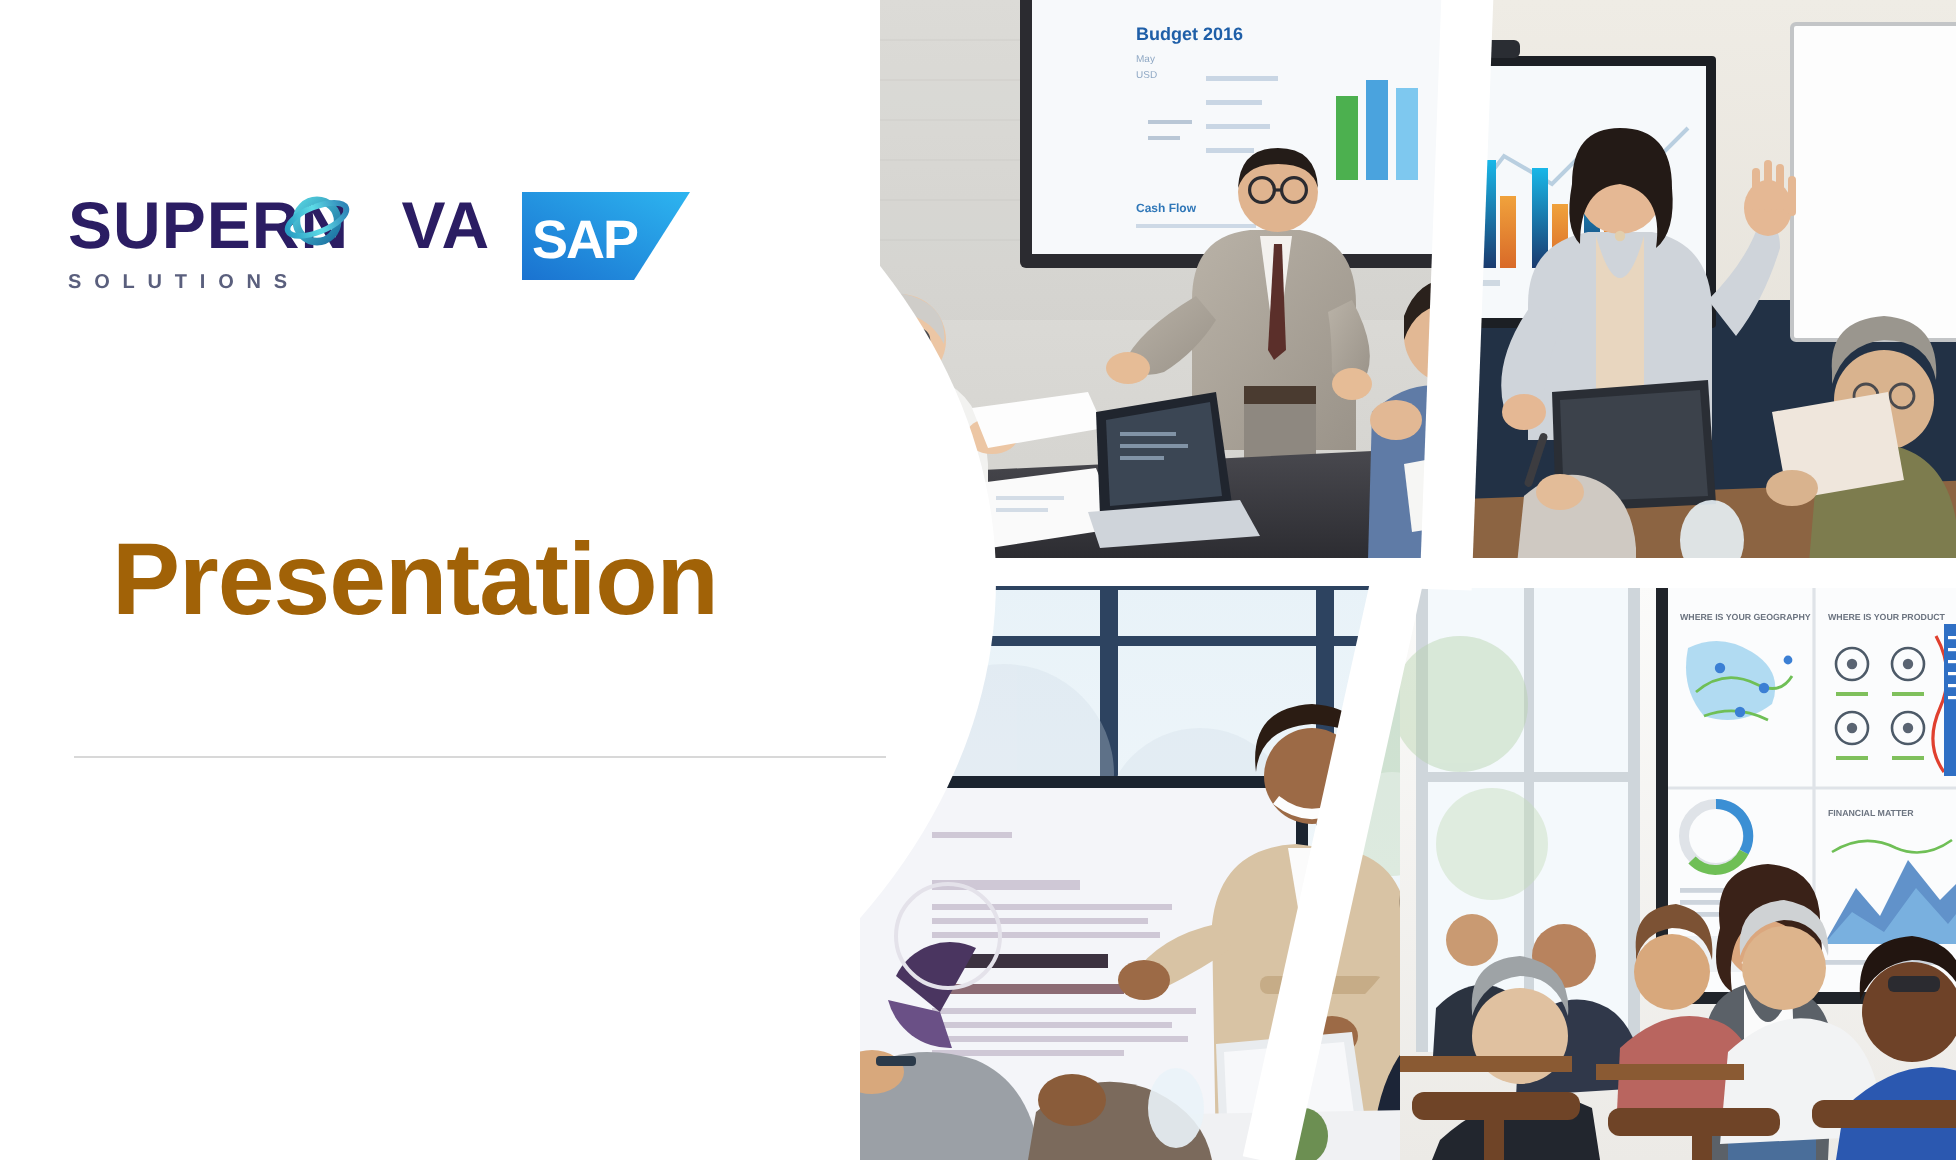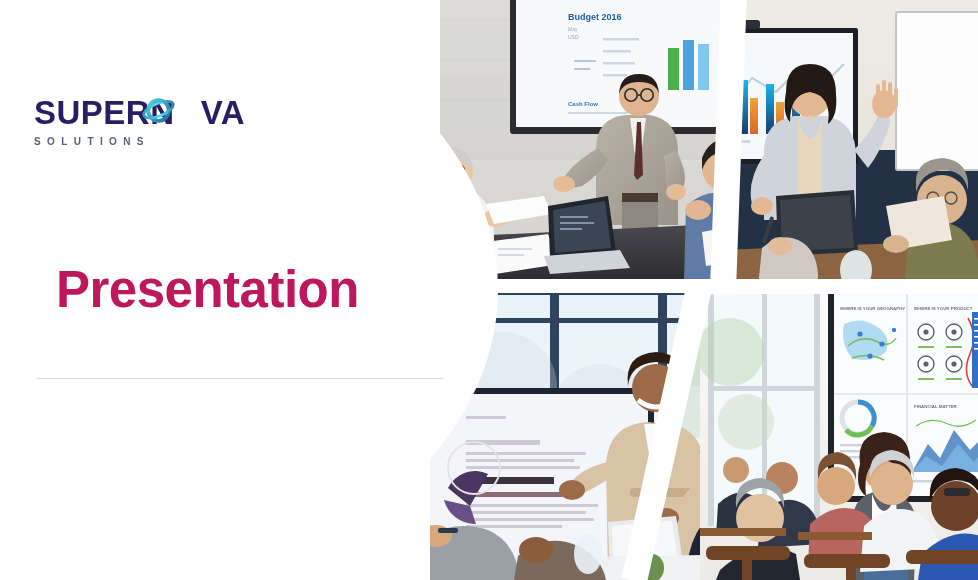--- a/index.html
+++ b/index.html
@@ -104,21 +104,21 @@
     position:relative;
     width:84px; height:44px;
     margin-top:-8px;
   }
 
   
   .headline {
     position:absolute; left:56px; top:260px;
     width:400px;
     font-size:51px; font-weight:700; line-height:1.18;
-    color:#be185d; letter-spacing:-0.5px;
+    color:#a16207; letter-spacing:-0.5px;
   }
   .headline .line2 { display:block; padding-left:10px; }
   .rule {
     position:absolute; left:37px; top:378px;
     width:406px; height:1px;
     background:#d8d8d8;
   }
 </style>
 </head>
 <body>
@@ -639,20 +639,32 @@
                 <stop offset="1" stop-color="#2f86b8"></stop>
               </linearGradient>
             </defs>
             <circle cx="20" cy="20" r="12.5" fill="none" stroke="url(#planetG)" stroke-width="4.6"></circle>
             <ellipse cx="20" cy="19" rx="19" ry="7.6" fill="none" stroke="url(#ringG)" stroke-width="3.4" transform="rotate(-22 20 19)"></ellipse>
           </svg>
         </div>
         <div class="sn-sub">SOLUTIONS</div>
       </div>
 
+      <div class="sap-logo">
+        <svg viewBox="0 0 84 44" width="84" height="44">
+          <defs>
+            <linearGradient id="sapG" x1="0" y1="1" x2="1" y2="0">
+              <stop offset="0" stop-color="#1a72d0"></stop>
+              <stop offset="1" stop-color="#2db5f0"></stop>
+            </linearGradient>
+          </defs>
+          <path d="M0 0 L84 0 L56 44 L0 44 Z" fill="url(#sapG)"></path>
+          <text x="5" y="33" font-family="Liberation Sans, sans-serif" font-size="27" font-weight="700" fill="#ffffff" letter-spacing="-1">SAP</text>
+        </svg>
+      </div>
     </div>
 
     <h1 class="headline">
       <span>Presentation</span>
     </h1>
     <div class="rule"></div>
   </div>
 
 </div>
 

